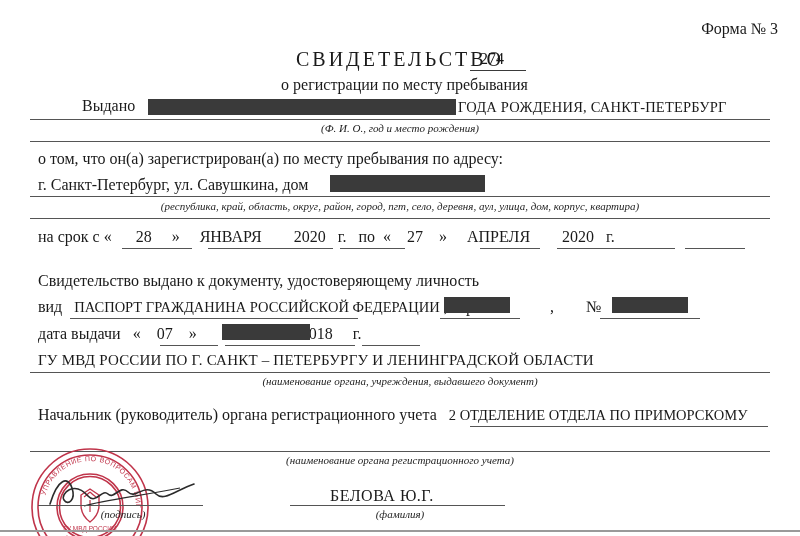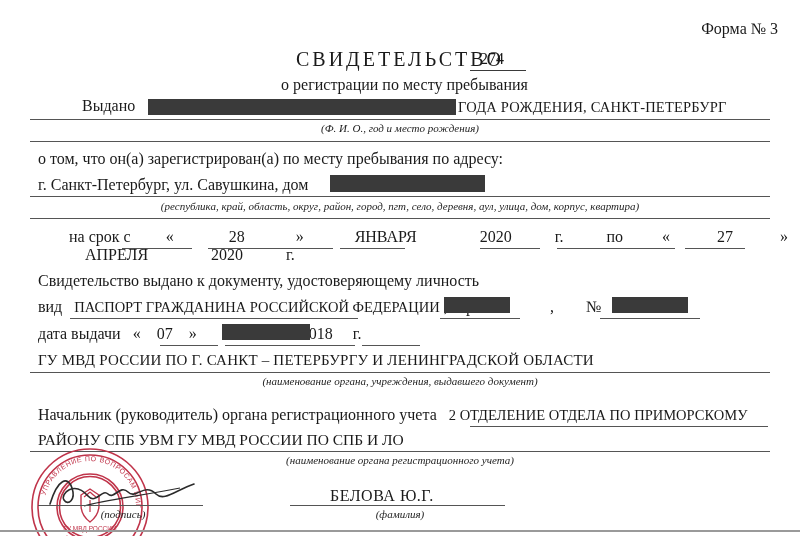--- a/index.html
+++ b/index.html
@@ -85,21 +85,21 @@
   .cap1 { left: 230px; top: 122px; width: 340px; }
 
   .about-text { left: 38px; top: 150px; font-size: 16px; }
   .addr-text  { left: 38px; top: 176px; font-size: 16px; }
   .redact2 { left: 330px; top: 175px; width: 155px; height: 17px; }
   .line3 { left: 30px; top: 196px; width: 740px; }
   .line4 { left: 30px; top: 218px; width: 740px; }
   .cap2 { left: 140px; top: 200px; width: 520px; }
 
   .term-row { left: 38px; top: 228px; font-size: 16px; }
-  .term-row span { white-space: nowrap; margin-left: 31px; }
+  .term-row span { white-space: nowrap; }
   .u-day1 { left: 122px; top: 248px; width: 70px; }
   .u-month1 { left: 208px; top: 248px; width: 125px; }
   .u-year1 { left: 340px; top: 248px; width: 65px; }
   .u-day2 { left: 480px; top: 248px; width: 60px; }
   .u-month2 { left: 557px; top: 248px; width: 118px; }
   .u-year2 { left: 685px; top: 248px; width: 60px; }
 
   .doc-line { left: 38px; top: 272px; font-size: 16px; }
   .vid-row { left: 38px; top: 298px; font-size: 16px; }
   .u-vid { left: 70px; top: 318px; width: 288px; }
@@ -234,21 +234,20 @@
 
   <div class="abs organ-text">ГУ  МВД  РОССИИ  ПО  Г. САНКТ – ПЕТЕРБУРГУ  И  ЛЕНИНГРАДСКОЙ ОБЛАСТИ</div>
   <div class="abs line line5"></div>
   <div class="abs small-label cap3">(наименование органа, учреждения, выдавшего документ)</div>
 
   <div class="abs chief-row">
     <span>Начальник (руководитель) органа регистрационного учета</span>
     &nbsp;&nbsp;<span style="font-size:14.5px">2 ОТДЕЛЕНИЕ ОТДЕЛА  ПО ПРИМОРСКОМУ</span>
   </div>
   <div class="abs line u-chief1"></div>
-  <div class="abs chief-row2">РАЙОНУ СПБ УВМ  ГУ  МВД РОССИИ  ПО СПБ  И  ЛО</div>
   <div class="abs line line6"></div>
   <div class="abs small-label cap4">(наименование органа регистрационного учета)</div>
 
   <div class="abs stamp">
     <svg width="125" height="125" viewBox="0 0 125 125">
       <g fill="none" stroke="#c0344a" stroke-width="1.6">
         <circle cx="62" cy="62" r="58"></circle>
         <circle cx="62" cy="62" r="52"></circle>
         <circle cx="62" cy="62" r="33"></circle>
         <circle cx="62" cy="62" r="30.5"></circle>

